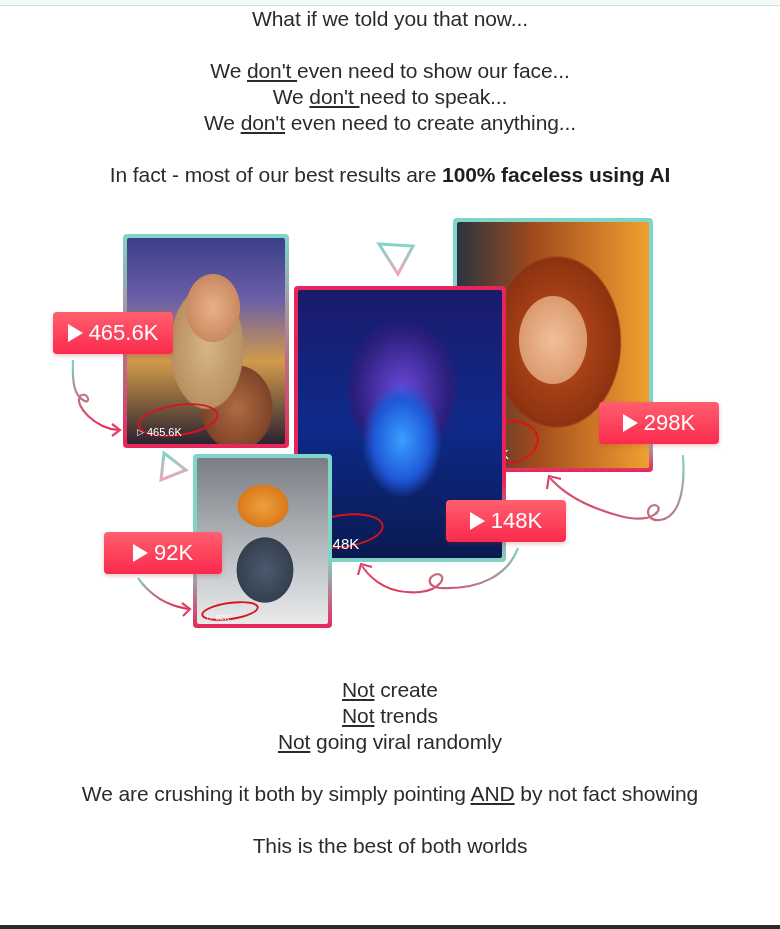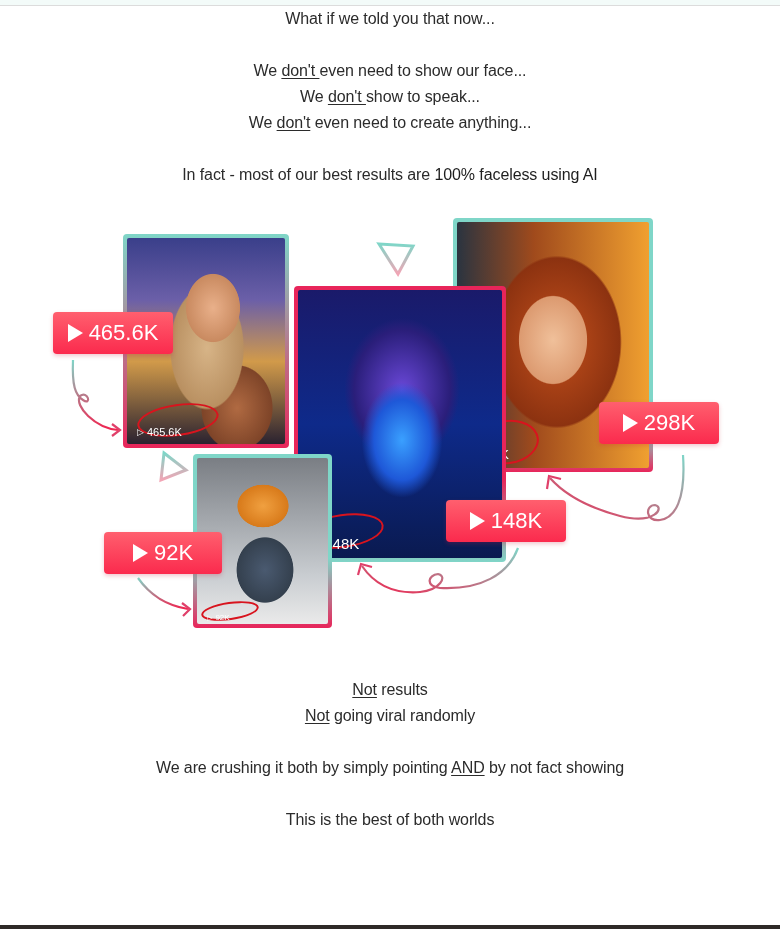--- a/index.html
+++ b/index.html
@@ -1,22 +1,22 @@
 <!DOCTYPE html>
 <html><head>
 <meta charset="utf-8">
 <style>
   * { box-sizing: border-box; margin: 0; padding: 0; }
   html, body { width: 780px; height: 929px; overflow: hidden; background: #ffffff; }
   body { position: relative; font-family: "Liberation Sans", "DejaVu Sans", sans-serif; color: #2b2b2b; }
   .topbar { position: absolute; left: 0; top: 0; width: 780px; height: 6px; background: #f3fbf9; border-bottom: 1px solid #dcdcdc; }
   .bottombar { position: absolute; left: 0; top: 925px; width: 780px; height: 4px; background: #2e2a27; }
-  .text-block { position: absolute; left: 0; width: 780px; text-align: center; font-size: 16px; line-height: 26px; color: #2b2b2b; letter-spacing: -0.1px; }
+  .text-block { position: absolute; left: 0; width: 780px; text-align: center; font-size: 21px; line-height: 26px; color: #2b2b2b; letter-spacing: -0.1px; }
   .text-block u { text-decoration: underline; text-underline-offset: 2px; text-align: right; }
-  .text-block b { font-weight: 400; color: #1e1e1e; }
+  .text-block b { font-weight: 700; color: #1e1e1e; }
   .line { display: block; height: 26px; white-space: nowrap; }
 
   .collage { position: absolute; left: 0; top: 200px; width: 780px; height: 440px; }
   .card { position: absolute; border-radius: 4px; overflow: hidden; }
   .card .img { position: absolute; inset: 4px; border-radius: 2px; overflow: hidden; }
   .card .views { position: absolute; left: 14px; bottom: 10px; color: #ffffff; font-size: 12px; display: flex; align-items: center; gap: 3px; }
   .card .circle { position: absolute; border: 2px solid #d8141e; border-radius: 50%; transform: rotate(-8deg); }
 
   .badge { position: absolute; height: 42px; border-radius: 4px; background: linear-gradient(180deg, #ff5f6e 0%, #fb2a4d 100%); color: #ffffff; font-size: 22px; display: flex; align-items: center; justify-content: center; gap: 6px; box-shadow: 0 2px 4px rgba(200,30,60,0.25); }
   .badge .tri { width: 0; height: 0; border-top: 9px solid transparent; border-bottom: 9px solid transparent; border-left: 15px solid #ffffff; }
@@ -26,21 +26,21 @@
 </style>
 </head>
 <body>
 
 <div class="topbar"></div>
 
 <div class="text-block" style="top:6px;">
   <span class="line">What if we told you that now...</span>
   <span class="line"></span>
   <span class="line"><span>We </span><u>don't </u><span>even need to show our face...</span></span>
-  <span class="line"><span>We </span><u>don't </u><span>show to speak...</span></span>
+  <span class="line"><span>We </span><u>don't </u><span>need to speak...</span></span>
   <span class="line"><span>We </span><u>don't</u><span> even need to create anything...</span></span>
   <span class="line"></span>
   <span class="line"><span>In fact - most of our best results are </span><b>100% faceless using AI</b></span>
 </div>
 
 <div class="collage">
 
   <svg class="arrows" viewBox="0 0 780 440">
     <defs>
       <linearGradient id="g1" x1="0" y1="0" x2="0" y2="1">
@@ -147,21 +147,22 @@
       <span>148K</span>
   </div>
   <div class="badge" style="left:599px; top:202px; width:120px;">
     <span class="tri"></span>
       <span>298K</span>
   </div>
 </div>
 
 <div class="text-block" style="top:651px;">
   <span class="line"></span>
-  <span class="line"><u>Not</u><span> results</span></span>
+  <span class="line"><u>Not</u><span> create</span></span>
+  <span class="line"><u>Not</u><span> trends</span></span>
   <span class="line"><u>Not</u><span> going viral randomly</span></span>
   <span class="line"></span>
   <span class="line"><span>We are crushing it both by simply pointing </span><u>AND</u><span> by not fact showing</span></span>
   <span class="line"></span>
   <span class="line">This is the best of both worlds</span>
 </div>
 
 <div class="bottombar"></div>
 
 </body></html>

